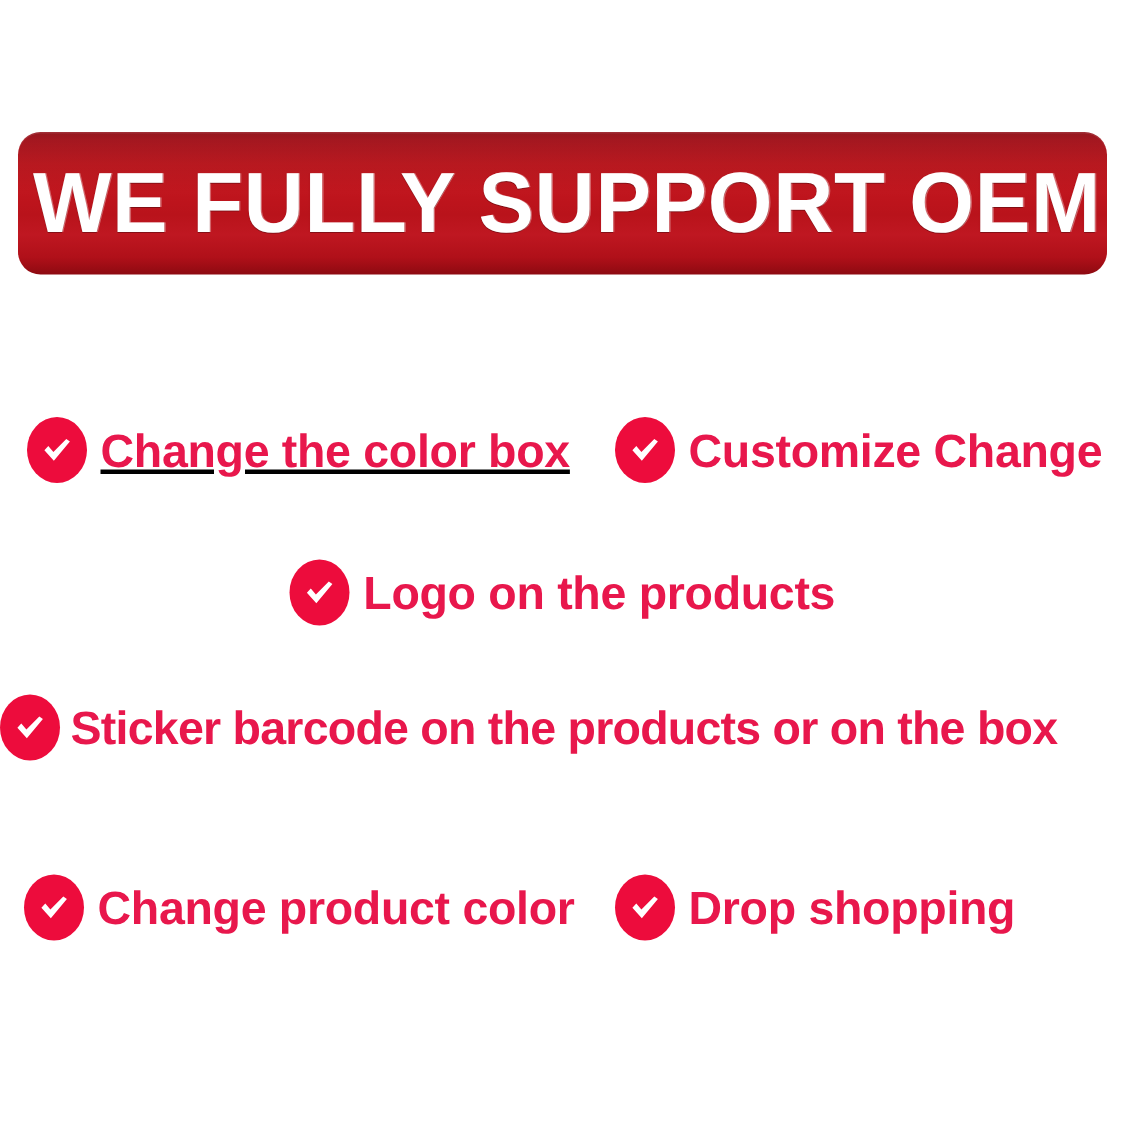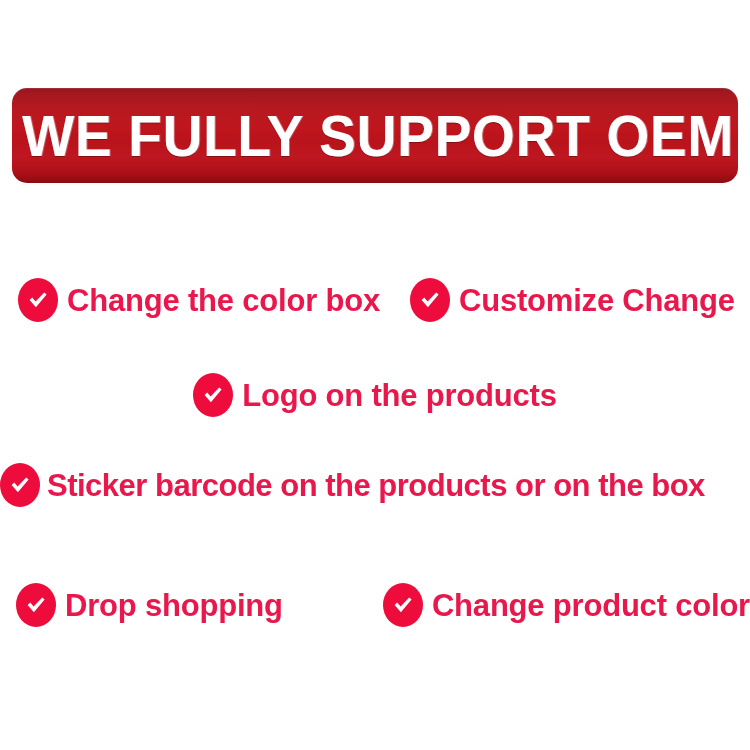--- a/index.html
+++ b/index.html
@@ -79,21 +79,21 @@
   }
   .row-1 { top: 95px; padding-left: 18px; }
   .row-2 { top: 190px; justify-content: center; }
   .row-3 { top: 280px; padding-left: 0; }
   .row-4 { top: 400px; padding-left: 16px; }
 
   .feature-item {
     display: flex;
     align-items: center;
   }
-  .row-1 .feature-item:first-child { width: 392px; }
+  .row-1 .feature-item:first-child { width: 392px; text-decoration: underline; }
   .row-4 .feature-item:first-child { width: 394px; }
 
   .check-icon {
     flex: 0 0 auto;
     width: 40px;
     height: 44px;
     border-radius: 50%;
     background: #ed0c3c;
     display: flex;
     align-items: center;
@@ -165,25 +165,25 @@
     </div>
   </div>
 
   <div class="feature-row row-4">
     <div class="feature-item">
       <span class="check-icon">
         <svg width="24" height="24" viewBox="0 0 24 24" aria-hidden="true">
           <path d="M3.6 12.1 L6.2 9.4 L9.6 13.4 L18.2 4.6 L20.6 6.4 L9.9 19.2 Z" fill="#ffffff"></path>
         </svg>
       </span>
-      <span class="feature-label">Drop shopping</span>
+      <span class="feature-label">Change product color</span>
     </div>
     <div class="feature-item">
       <span class="check-icon">
         <svg width="24" height="24" viewBox="0 0 24 24" aria-hidden="true">
           <path d="M3.6 12.1 L6.2 9.4 L9.6 13.4 L18.2 4.6 L20.6 6.4 L9.9 19.2 Z" fill="#ffffff"></path>
         </svg>
       </span>
-      <span class="feature-label">Change product color</span>
+      <span class="feature-label">Drop shopping</span>
     </div>
   </div>
 
 </div>
 
 </body></html>

